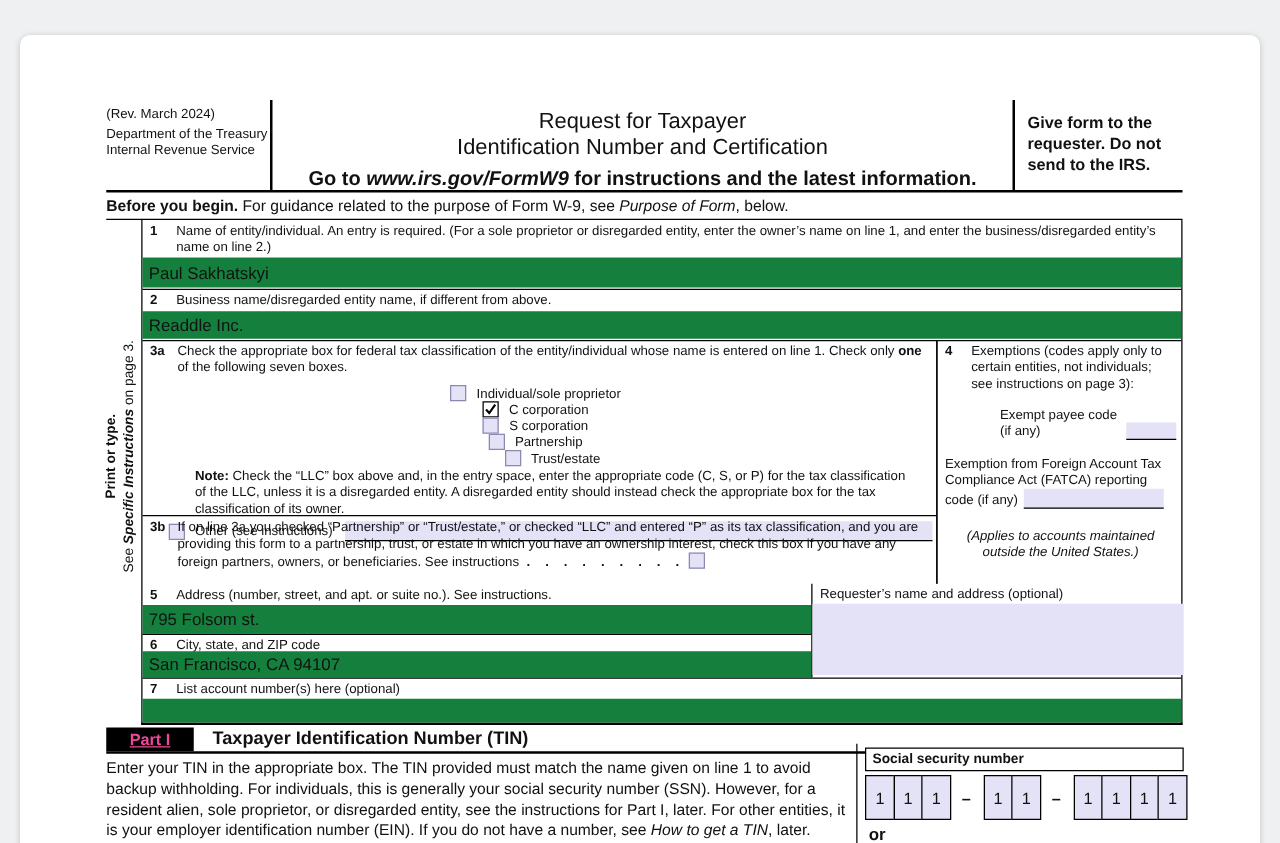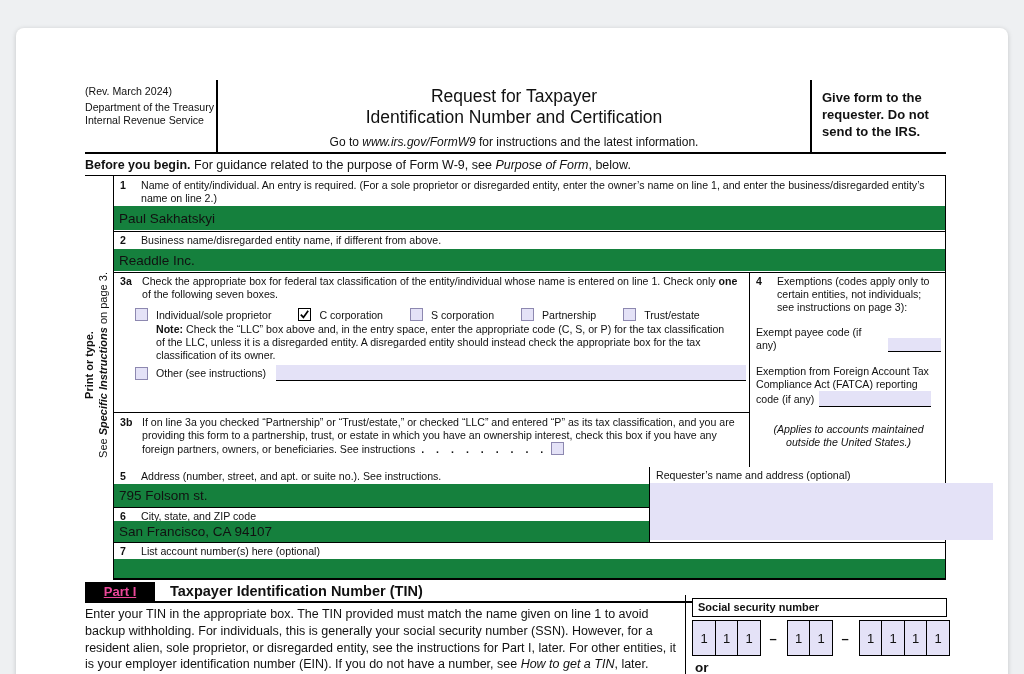--- a/index.html
+++ b/index.html
@@ -12,21 +12,21 @@
   .hdr-left  { position:absolute; left:69px; top:52px; width:133px; height:72px;
                border-right:2px solid #000; padding-top:2px; }
   .hdr-form-row { display:flex; align-items:flex-end; gap:4px; }
   .hdr-form-word { font-size:11px; padding-bottom:5px; }
   .hdr-w9 { font-size:36px; font-weight:bold; letter-spacing:-1.5px; line-height:30px; }
   .hdr-small { font-size:10.6px; line-height:13.5px; }
   .hdr-rev { margin-top:3px; margin-bottom:2px; }
   .hdr-center { position:absolute; left:202px; top:52px; width:592px; height:72px;
                 text-align:center; padding-top:6px; }
   .hdr-title { font-size:17.5px; font-weight:normal; line-height:21px; }
-  .hdr-goto { font-size:12px; font-weight:normal; margin-top:7px; }
+  .hdr-goto { font-size:16px; font-weight:bold; margin-top:7px; }
   .hdr-goto .lnk { font-style:italic; }
   .hdr-right { position:absolute; left:794px; top:52px; width:136px; height:72px;
                border-left:2px solid #000; padding:9px 4px 0 10px;
                font-size:13px; font-weight:bold; line-height:17px; }
   .hdr-rule { position:absolute; left:69px; top:124px; width:861px; border-top:2.5px solid #000; }
 
   
   .before { position:absolute; left:69px; top:127px; width:861px; height:21px;
             font-size:12.5px; border-bottom:1.5px solid #000; padding-top:3px; }
   .before b { font-weight:bold; } .it { font-style:italic; }
@@ -58,49 +58,49 @@
 
   .cell3a { position:absolute; left:0; top:96px; width:635px; height:140px; }
   .cell3b { position:absolute; left:0; top:236px; width:635px; height:55px; }
   .cell4  { position:absolute; left:635px; top:96px; width:198px; height:195px;
             border-left:1px solid #000; font-size:10.6px; line-height:13px; }
 
   .cb { width:13px; height:13px; flex:none; background:#e4e2f7;
         border:1px solid #8d88b0; display:inline-flex; align-items:center;
         justify-content:center; }
   .cb.checked { background:#fff; border:1.5px solid #000; }
-  .cbrow { display:flex; align-items:center; margin:7px 0 0 21px; font-size:10.6px; }
+  .cbrow { display:flex; align-items:center; margin:7px 0 0 21px; font-size:10.6px;flex-direction:column; }
   .cbrow .cb { margin-right:8px; }
   .cbitem { display:flex; align-items:center; margin-right:27px; }
   .cbitem:last-child { margin-right:0; }
   .llcrow { display:flex; align-items:center; margin:6px 0 0 21px; font-size:10.6px; }
   .dots { font-weight:bold; word-spacing:14px; margin-left:14px; }
   .entrybox { width:45px; height:16px; background:#e4e2f7; border-bottom:1px solid #000;
               margin-left:10px; margin-right:2px; }
   .note { margin:2px 0 0 42px; font-size:10.6px; line-height:12.8px; width:575px; }
   .otherrow { display:flex; align-items:center; margin:4px 0 0 21px; font-size:10.6px; }
   .otherfield { flex:1; height:16px; background:#e4e2f7; border-bottom:1px solid #000;
                 margin-left:10px; margin-right:3px; }
   .t3b { width:600px; }
   .dots3b { font-weight:bold; word-spacing:9px; margin-left:6px; }
   .cb3b { display:inline-flex; vertical-align:-2px; margin-left:8px; }
 
-  .exline { margin-top:9px; display:flex; align-items:flex-end; }
+  .exline { margin-top:9px; display:flex; align-items:flex-end;margin-left:44px; }
   .exfield { display:inline-block; width:54px; height:14px; background:#e4e2f7;
              border-bottom:1px solid #000; margin-left:5px; }
   .fatca { margin-top:10px; }
   .fatcafield { display:inline-block; width:112px; height:16px; background:#e4e2f7;
                 border-bottom:1px solid #000; margin-left:5px; vertical-align:-4px; }
   .applies { margin-top:16px; text-align:center; font-style:italic; padding:0 8px; }
 
   .row5 { position:absolute; left:0; top:291px; width:535px; height:40px; }
   .row5 .val { bottom:0; height:23px; }
   .row6 { position:absolute; left:0; top:331px; width:535px; height:35px; }
   .row6 .val { bottom:0; height:21px; }
-  .reqcell { position:absolute; left:535px; top:291px; width:344px; height:75px;
+  .reqcell { position:absolute; left:535px; top:291px; width:298px; height:75px;
              border-left:1px solid #000; }
   .reqfield { position:absolute; left:0; right:0; top:16px; bottom:2px; background:#e4e2f7; }
   .row7 { position:absolute; left:0; top:366px; width:100%; height:37px; }
   .row7 .val { bottom:1px; height:19px; }
 
   
   .p1badge { position:absolute; left:69px; top:554px; width:70px; height:19px;
              background:#000; color:#ec4899; font-weight:bold; font-size:13px;
              display:flex; align-items:center; justify-content:center;text-decoration:underline; }
   .p1title { position:absolute; left:154px; top:555px; font-size:14.5px; font-weight:bold; }

